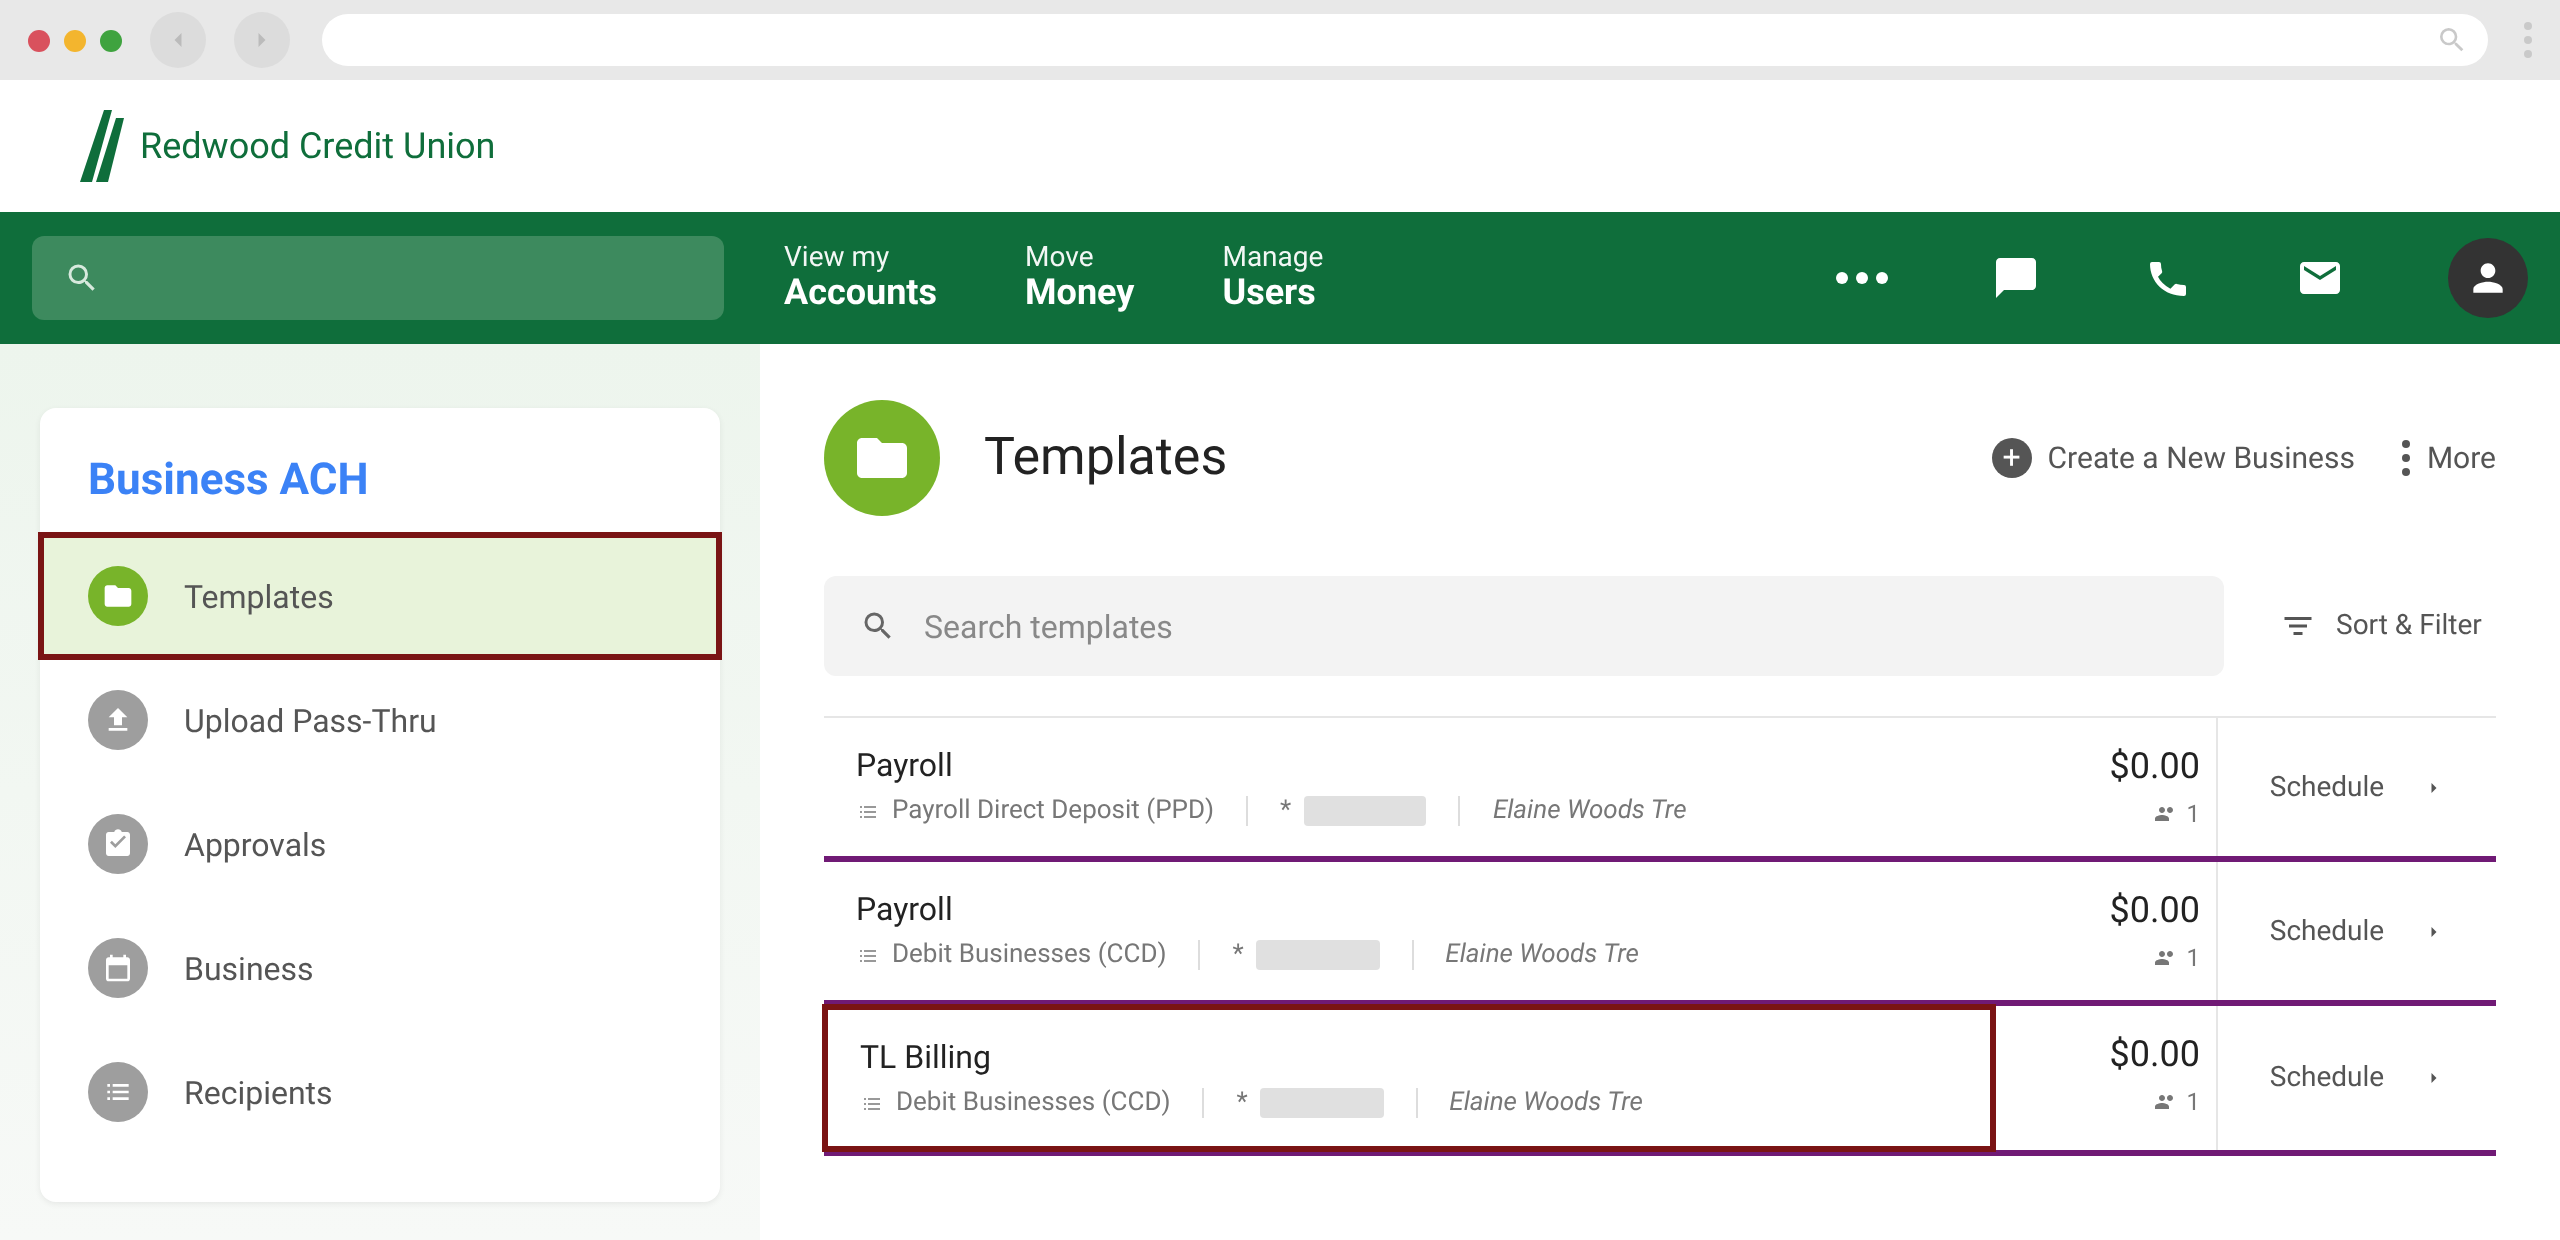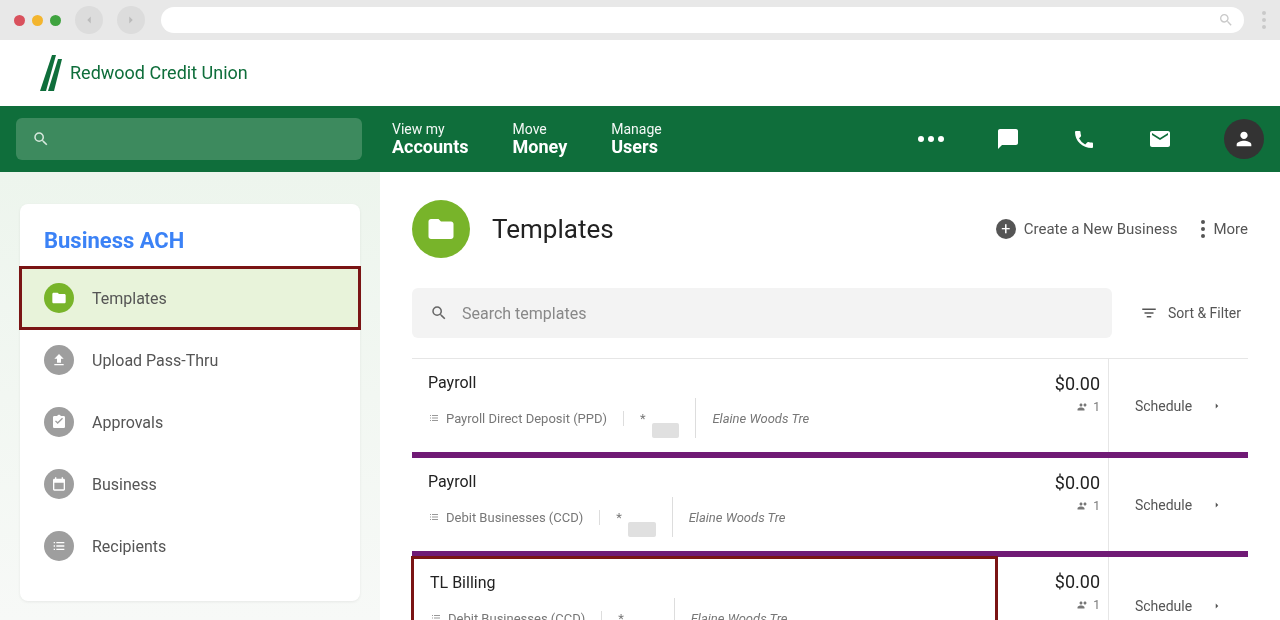--- a/index.html
+++ b/index.html
@@ -58,30 +58,30 @@
   .more-dots{display:flex;flex-direction:column;gap:3px;}
   .more-dots span{width:4px;height:4px;background:#555;border-radius:50%;}
   .more-link{color:#555;font-size:15px;}
 
   .search-row{display:flex;align-items:center;gap:28px;margin-bottom:20px;}
   .search-box{flex:1;max-width:700px;background:#f3f3f3;border-radius:6px;height:50px;display:flex;align-items:center;padding:0 18px;color:#888;}
   .search-box svg{margin-right:14px;}
   .sortfilt{display:flex;align-items:center;gap:10px;color:#555;font-size:14px;}
 
   .list{border-top:1px solid #e6e6e6;}
-  .row{display:flex;border-bottom:6px solid #701a75;}
+  .row{display:flex;border-bottom:3px solid #701a75;}
   .row.redbox{position:relative;}
   .row.redbox .row-main{ border:3px solid #7a1414; margin:-1px 0 -1px -1px;}
   .row-main{flex:1;padding:14px 16px;}
   .row-name{font-size:16px;color:#222;margin-bottom:6px;}
   .row-meta{display:flex;align-items:center;gap:16px;font-size:13px;color:#777;}
   .meta-seg{padding-right:16px;border-right:1px solid #ddd;display:flex;align-items:center;gap:6px;}
   .meta-seg:last-child{border:none;}
   .meta-italic{font-style:italic;}
-  .blur{background:#e0e0e0;color:transparent;border-radius:2px;padding:0 1px;user-select:none;margin-top:25px;}
+  .blur{background:#e0e0e0;color:transparent;border-radius:2px;padding:0 18px;user-select:none;}
   .row-amt{width:110px;text-align:right;padding:14px 8px;}
   .amt-val{font-size:18px;color:#222;}
   .amt-sub{font-size:12px;color:#777;display:flex;justify-content:flex-end;align-items:center;gap:4px;margin-top:6px;}
   .row-sched{width:140px;border-left:1px solid #e6e6e6;display:flex;align-items:center;justify-content:center;gap:20px;color:#555;font-size:14px;}
 </style>
 </head>
 <body>
 
 <div class="browser-bar">
   <div class="dots">

